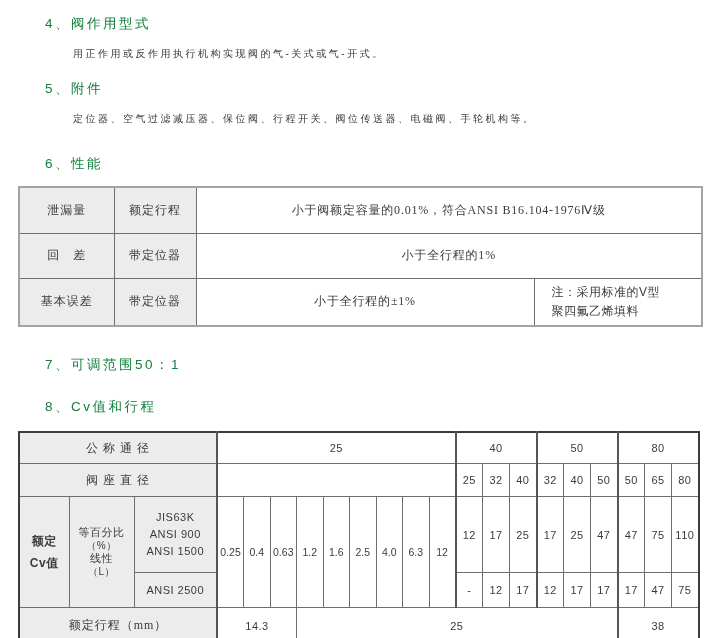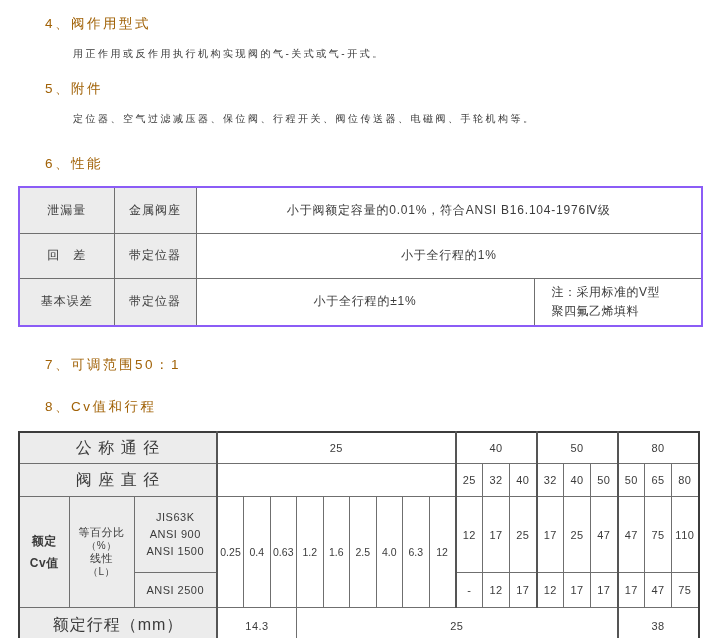--- a/index.html
+++ b/index.html
@@ -2,21 +2,21 @@
 <html><head>
 <meta charset="utf-8">
 <style>
   html,body{margin:0;padding:0;}
   body{
     width:719px;height:638px;background:#ffffff;
     font-family:"Liberation Sans","DejaVu Sans",sans-serif;
     color:#3b3b3b;position:relative;overflow:hidden;
   }
   .heading{
-    font-size:13.5px;letter-spacing:2.5px;margin:0;color:#a16207;
+    font-size:13.5px;letter-spacing:2.5px;margin:0;color:#15803d;
   }
   .body-text{
     font-size:10px;letter-spacing:2.5px;margin:0;color:#383838;
   }
   .h4{margin:15px 0 0 45px;}
   .b4{margin:14px 0 0 73px;}
   .h5{margin:19px 0 0 45px;}
   .b5{margin:14px 0 0 73px;}
   .h6{margin:29px 12px 0 45px;}
   .h7{margin:29px 0 0 45px;}
@@ -24,33 +24,33 @@
 
   table{border-collapse:collapse;table-layout:fixed;}
   td{
     border:1px solid #6f6f6f;text-align:center;vertical-align:middle;
     font-size:12px;color:#3b3b3b;padding:0;overflow:hidden;
     letter-spacing:1px;
   }
   .gray{background:#ececec;}
 
   
-  .perf{width:683px;margin:13px 0 0 18px;border:2px solid #8b5cf6;}
+  .perf{width:683px;margin:13px 0 0 18px;border:2px solid #a3a3a3;}
   .perf td{font-size:12px;}
-  .perf .val{letter-spacing:0.8px;}
+  .perf .val{letter-spacing:0.8px;font-family:Liberation Serif, serif;}
   .note-cell{
     text-align:left;padding:4px 6px 4px 17px;font-size:11.5px;line-height:1.6;
     letter-spacing:0.5px;
   }
   .note-cell .l2{}
 
   
   .cv{width:680px;margin:15px 0 0 18px;border:2px solid #3c3c3c;}
   .cv td{font-size:11px;letter-spacing:0.5px;}
-  .cv .lbl{font-size:16px;letter-spacing:1px;}
+  .cv .lbl{font-size:12px;letter-spacing:1px;font-family:Liberation Serif, serif;}
   .cv .num{font-size:10.5px;letter-spacing:0;}
   .cv .bl{border-left:2px solid #555555;}
   .rated-cell div{line-height:1.9;font-size:12px;font-weight:bold;}
   .char-cell div{line-height:1.25;}
   .char-cell .sm{font-size:10px;}
   .rating-cell div{line-height:1.55;font-size:11px;letter-spacing:0.5px;}
 </style>
 </head>
 <body>
 
@@ -65,21 +65,21 @@
 <table class="perf">
   <colgroup>
       <col style="width:95px">
       <col style="width:82px">
       <col style="width:338px">
       <col style="width:168px">
     </colgroup>
   <tbody>
       <tr style="height:46px">
     <td class="gray lbl">泄漏量</td>
-    <td class="gray">金属阀座</td>
+    <td class="gray">额定行程</td>
     <td class="val" colspan="2">小于阀额定容量的0.01%，符合ANSI B16.104-1976Ⅳ级</td>
   </tr>
   <tr style="height:45px">
     <td class="gray lbl">回　差</td>
     <td class="gray">带定位器</td>
     <td class="val" colspan="2">小于全行程的1%</td>
   </tr>
   <tr style="height:46px">
     <td class="gray lbl">基本误差</td>
     <td class="gray">带定位器</td>

